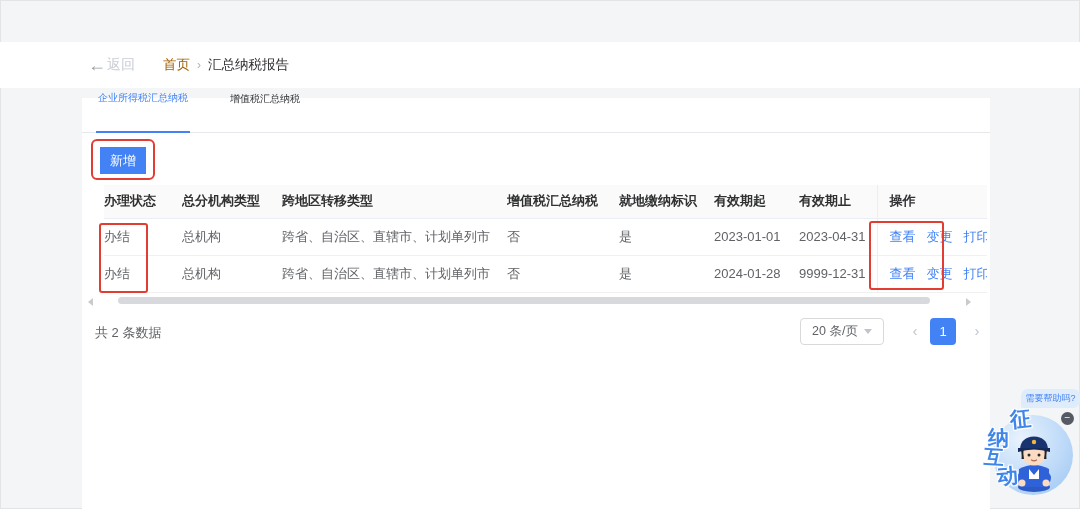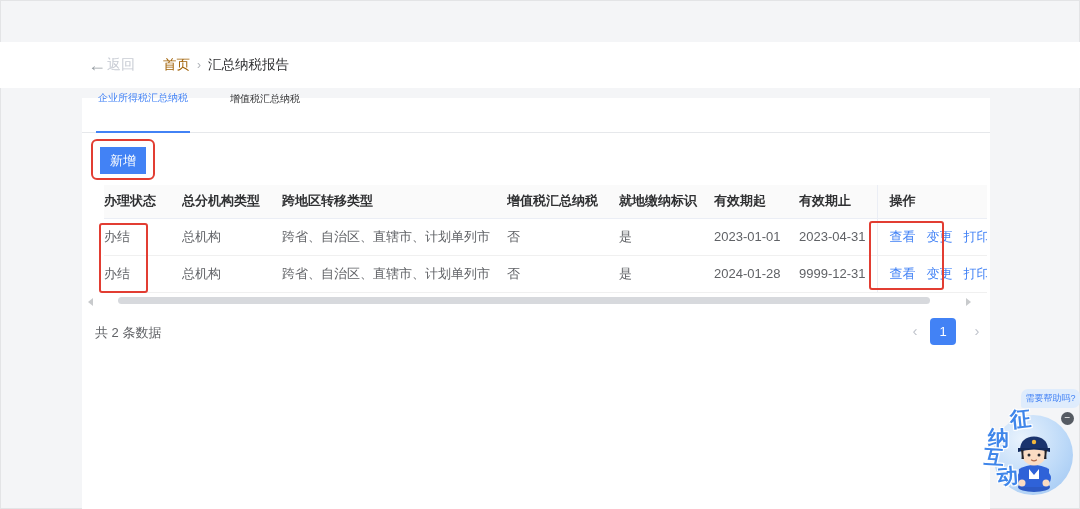--- a/index.html
+++ b/index.html
@@ -163,20 +163,24 @@
         </tr>
       </tbody>
     </table>
 
     <div class="hscroll-left"></div>
     <div class="hscroll-thumb"></div>
     <div class="hscroll-right"></div>
 
     <div class="total-text">共 2 条数据</div>
 
+    <div class="page-size">
+      <span>20 条/页</span>
+      <span class="caret"></span>
+    </div>
     <div class="pg-prev">‹</div>
     <div class="pg-page">1</div>
     <div class="pg-next">›</div>
   </div>
 
   <div class="anno anno-add"></div>
   <div class="anno anno-status"></div>
   <div class="anno anno-ops"></div>
 
   <div class="bubble">需要帮助吗?</div>

